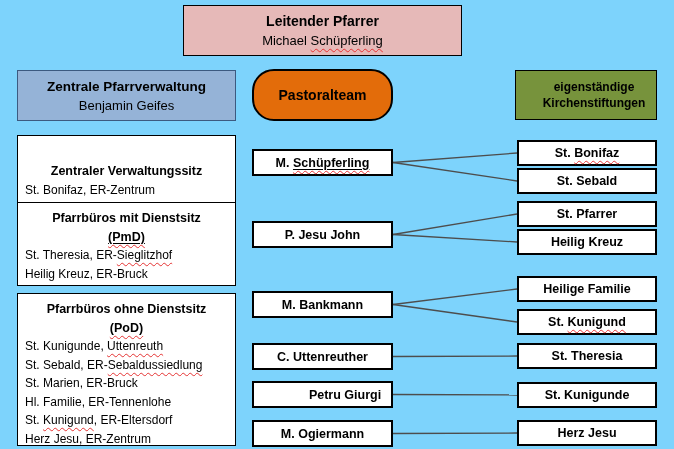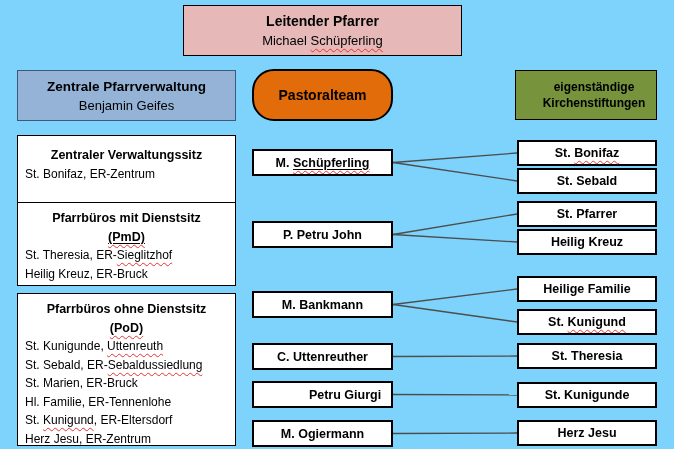--- a/index.html
+++ b/index.html
@@ -59,21 +59,21 @@
 
   <div class="abox orange center-col" style="left:252px;top:69px;width:141px;height:52px;border-radius:22px;">
     <div class="h-title-lg">Pastoralteam</div>
   </div>
 
   <div class="abox green center-col" style="left:515px;top:70px;width:142px;height:50px;">
     <div class="h-title-sm">eigenständige</div>
     <div class="h-title-sm">Kirchenstiftungen</div>
   </div>
 
-  <div class="abox wbox lbox" style="left:17px;top:135px;width:219px;height:69px;padding-top:10px;">
+  <div class="abox wbox lbox" style="left:17px;top:135px;width:219px;height:69px;padding-top:26px;">
     <div class="bt"><span>Zentraler Verwaltungssitz</span></div>
     <div class="bl"><span>St. Bonifaz, ER-Zentrum</span></div>
   </div>
 
   <div class="abox wbox lbox" style="left:17px;top:202px;width:219px;height:84px;">
     <div class="bt"><span>Pfarrbüros mit Dienstsitz</span></div>
     <div class="bt"><span class="u"><span class="sq">(PmD)</span></span></div>
     <div class="bl"><span>St. Theresia, ER-</span><span class="sq">Sieglitzhof</span></div>
     <div class="bl"><span>Heilig Kreuz, ER-Bruck</span></div>
   </div>
@@ -86,21 +86,21 @@
     <div class="bl"><span>St. Marien, ER-Bruck</span></div>
     <div class="bl"><span>Hl. Familie, ER-Tennenlohe</span></div>
     <div class="bl"><span>St. </span><span class="sq">Kunigund</span><span>, ER-Eltersdorf</span></div>
     <div class="bl"><span>Herz Jesu, ER-Zentrum</span></div>
   </div>
 
   <div class="abox wbox nbox" style="left:252px;top:149px;width:141px;height:27px;text-align:right;">
     <span><span>M. </span><span class="u"><span class="sq">Schüpferling</span></span></span>
   </div>
   <div class="abox wbox nbox" style="left:252px;top:221px;width:141px;height:27px;">
-    <span><span>P. Petru John</span></span>
+    <span><span>P. Jesu John</span></span>
   </div>
   <div class="abox wbox nbox" style="left:252px;top:291px;width:141px;height:27px;text-align:center;">
     <span><span>M. Bankmann</span></span>
   </div>
   <div class="abox wbox nbox" style="left:252px;top:343px;width:141px;height:27px;">
     <span><span>C. Uttenreuther</span></span>
   </div>
   <div class="abox wbox nbox" style="left:252px;top:381px;width:141px;height:27px;padding-left:45px;">
     <span><span>Petru Giurgi</span></span>
   </div>

